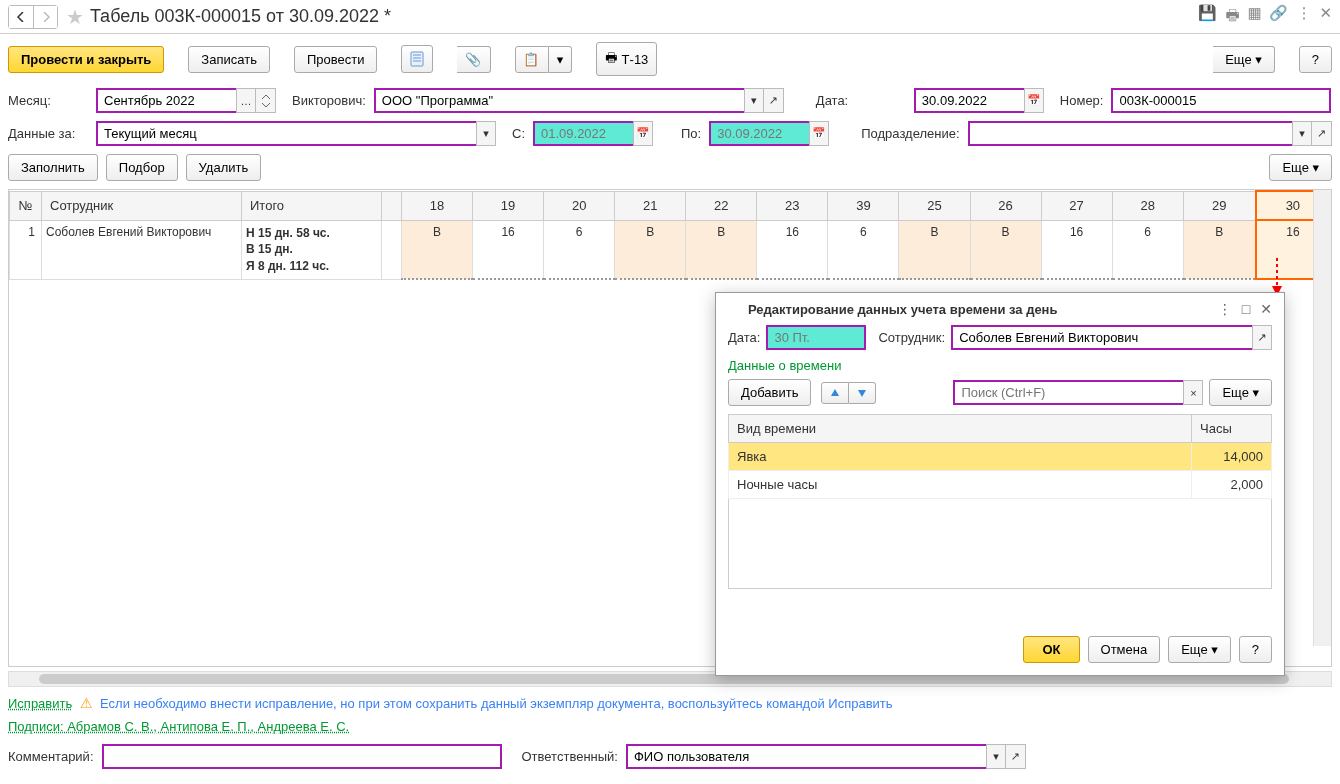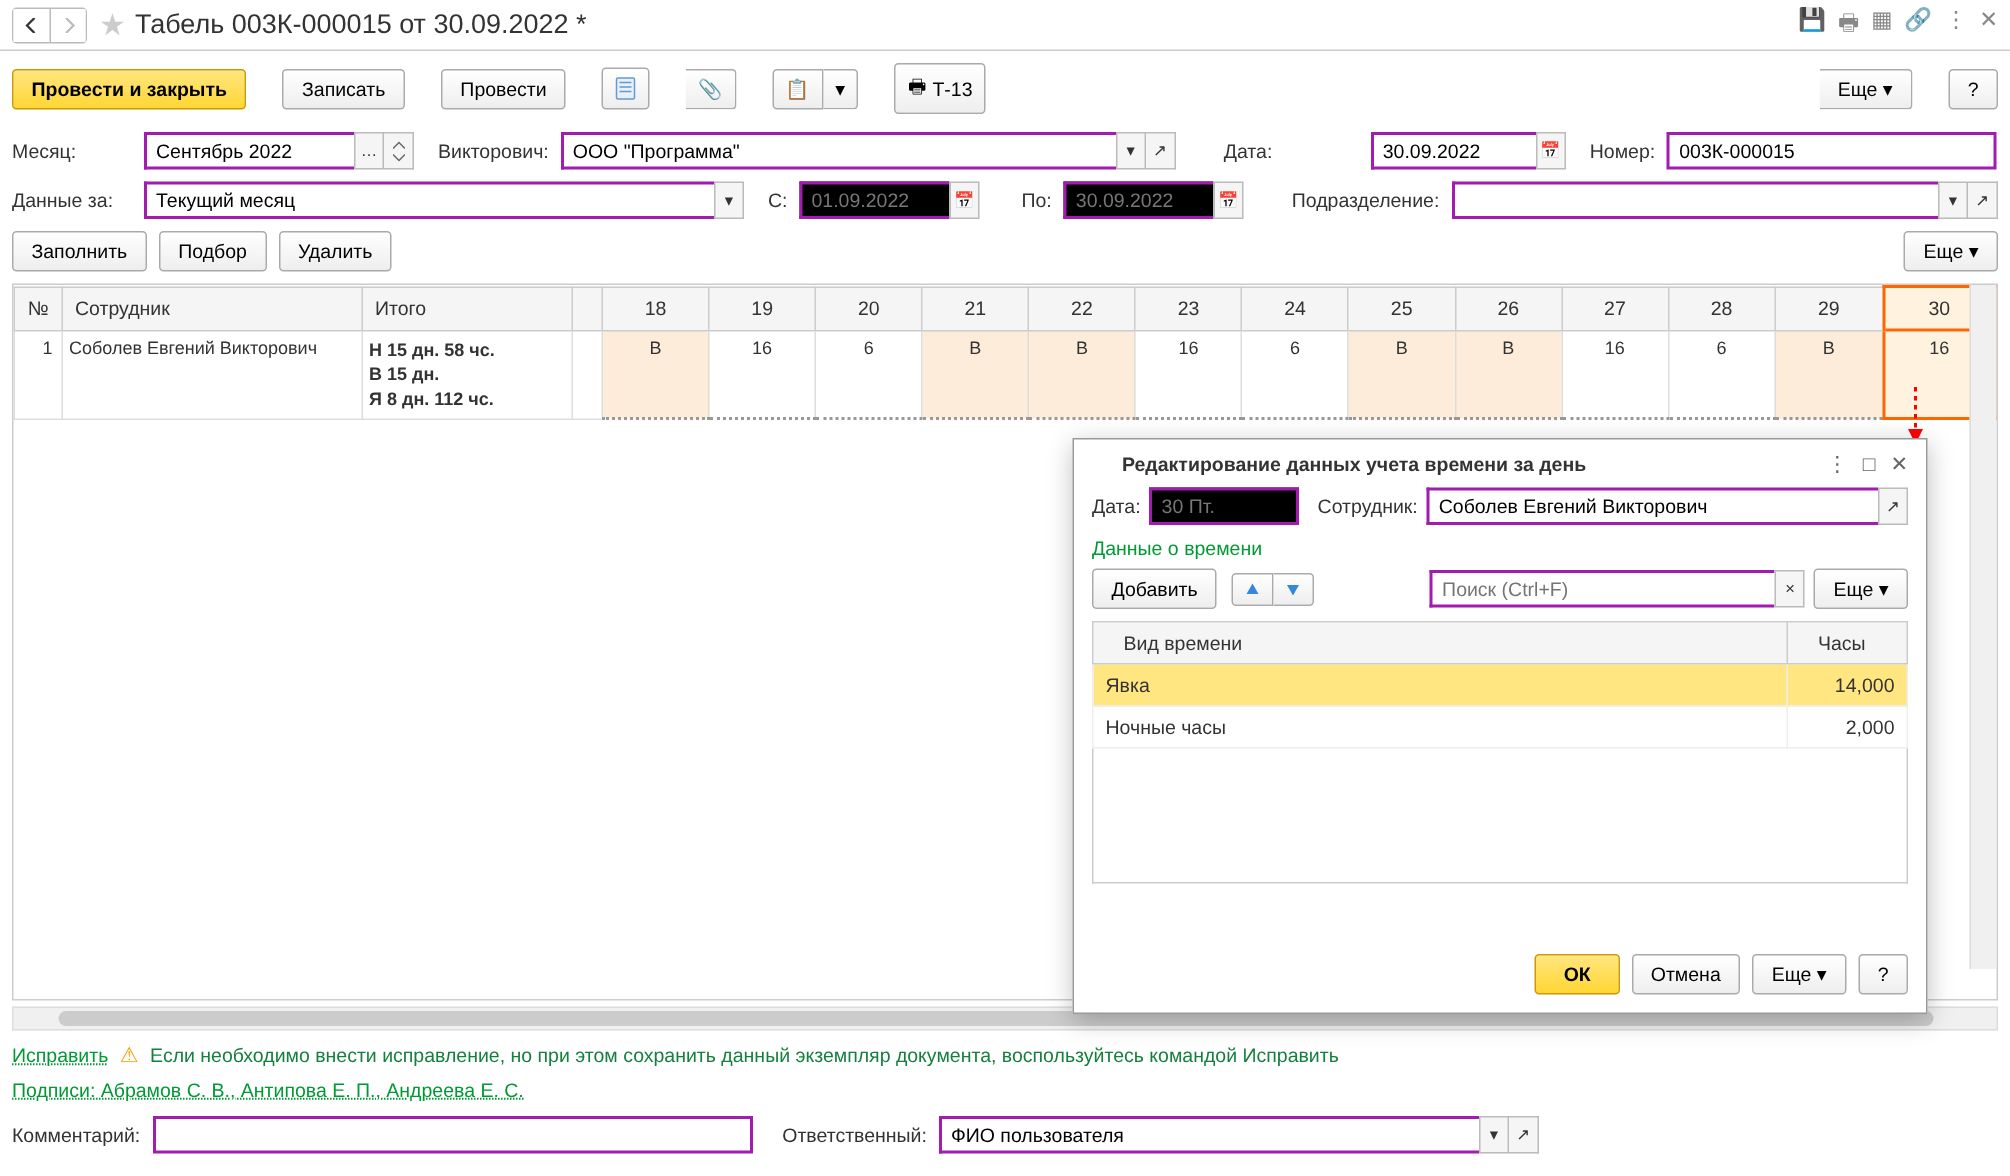--- a/index.html
+++ b/index.html
@@ -45,26 +45,26 @@
 .hscroll { height: 16px; background: #f0f0f0; border: 1px solid #ddd; margin: 4px 0; position: relative; }
 .hscroll-thumb { position: absolute; left: 30px; top: 2px; height: 10px; width: 1250px; background: #ccc; border-radius: 5px; }
 .dialog { position: absolute; top: 292px; left: 715px; width: 570px; background: #fff; border: 1px solid #999; box-shadow: 0 4px 16px rgba(0,0,0,0.25); }
 .dialog-title { display: flex; align-items: center; padding: 8px 12px; }
 .dialog-title h3 { font-size: 13px; font-weight: bold; flex: 1; margin-left: 20px; }
 .dialog-title span { cursor: pointer; color: #666; margin-left: 10px; font-size: 14px; }
 .dialog-body { padding: 0 12px 12px 12px; }
 .dlg-row { display: flex; align-items: center; gap: 6px; margin-bottom: 8px; }
 .section-title { color: #009933; font-size: 13px; margin: 4px 0 6px 0; }
 .dlg-table { border: 1px solid #ccc; border-collapse: collapse; width: 100%; margin-bottom: 12px; }
-.dlg-table th { background: #f5f5f5; border: 1px solid #ccc; padding: 6px 20px; font-weight: normal; text-align: left; }
+.dlg-table th { background: #f5f5f5; border: 1px solid #ccc; padding: 6px 8px; font-weight: normal; text-align: left; }
 .dlg-table td { border: 1px solid #eee; padding: 6px 8px; }
 .dlg-table tr.sel td { background: #ffe680; }
 .dlg-table td.num { text-align: right; }
 .dlg-footer { display: flex; gap: 8px; justify-content: flex-end; margin-top: 47px; }
-.readonly { background: #000000; color: #777; }
+.readonly { background: #5eead4; color: #777; }
 svg { display: block; }
 </style>
 </head>
 <body>
 
 <div class="titlebar">
   <div class="nav-btns">
     <div class="nav-btn">
       <svg width="10" height="10" viewBox="0 0 10 10">
           <path d="M7 0 L2 5 L7 10" stroke="#333" fill="none" stroke-width="1.5"></path>
@@ -180,21 +180,21 @@
         <th style="width:32px">№</th>
         <th class="left" style="width:200px">Сотрудник</th>
         <th class="left" style="width:140px">Итого</th>
         <th style="width:20px"></th>
         <th class="day-weekend">18</th>
         <th>19</th>
         <th>20</th>
         <th class="day-weekend">21</th>
         <th class="day-weekend">22</th>
         <th>23</th>
-        <th>24</th>
+        <th>39</th>
         <th class="day-weekend">25</th>
         <th class="day-weekend">26</th>
         <th>27</th>
         <th>28</th>
         <th class="day-weekend">29</th>
         <th style="background:#fff3e0;border:2px solid #ff6600;border-bottom:1px solid #ccc">30</th>
       </tr>
     </thead>
     <tbody>
       <tr>
@@ -234,21 +234,21 @@
 
 <div class="hscroll-outer">
   <div class="hscroll">
     <div class="hscroll-thumb"></div>
   </div>
 </div>
 
 <div style="padding:4px 8px">
   <span class="link">Исправить</span>
   <span class="warn-icon">⚠</span>
-  <span style="color:#15803d">Если необходимо внести исправление, но при этом сохранить данный экземпляр документа, воспользуйтесь командой Исправить</span>
+  <span style="color:#3b82f6">Если необходимо внести исправление, но при этом сохранить данный экземпляр документа, воспользуйтесь командой Исправить</span>
 </div>
 
 <div style="padding:4px 8px">
   <span class="link">Подписи: Абрамов С. В., Антипова Е. П., Андреева Е. С.</span>
 </div>
 
 <div class="form-row" style="padding:6px 8px">
   <span class="label">Комментарий:</span>
   <input class="input" style="flex: 1 1 0%; max-width: 400px;">
   <span class="label" style="margin-left:12px">Ответственный:</span>

